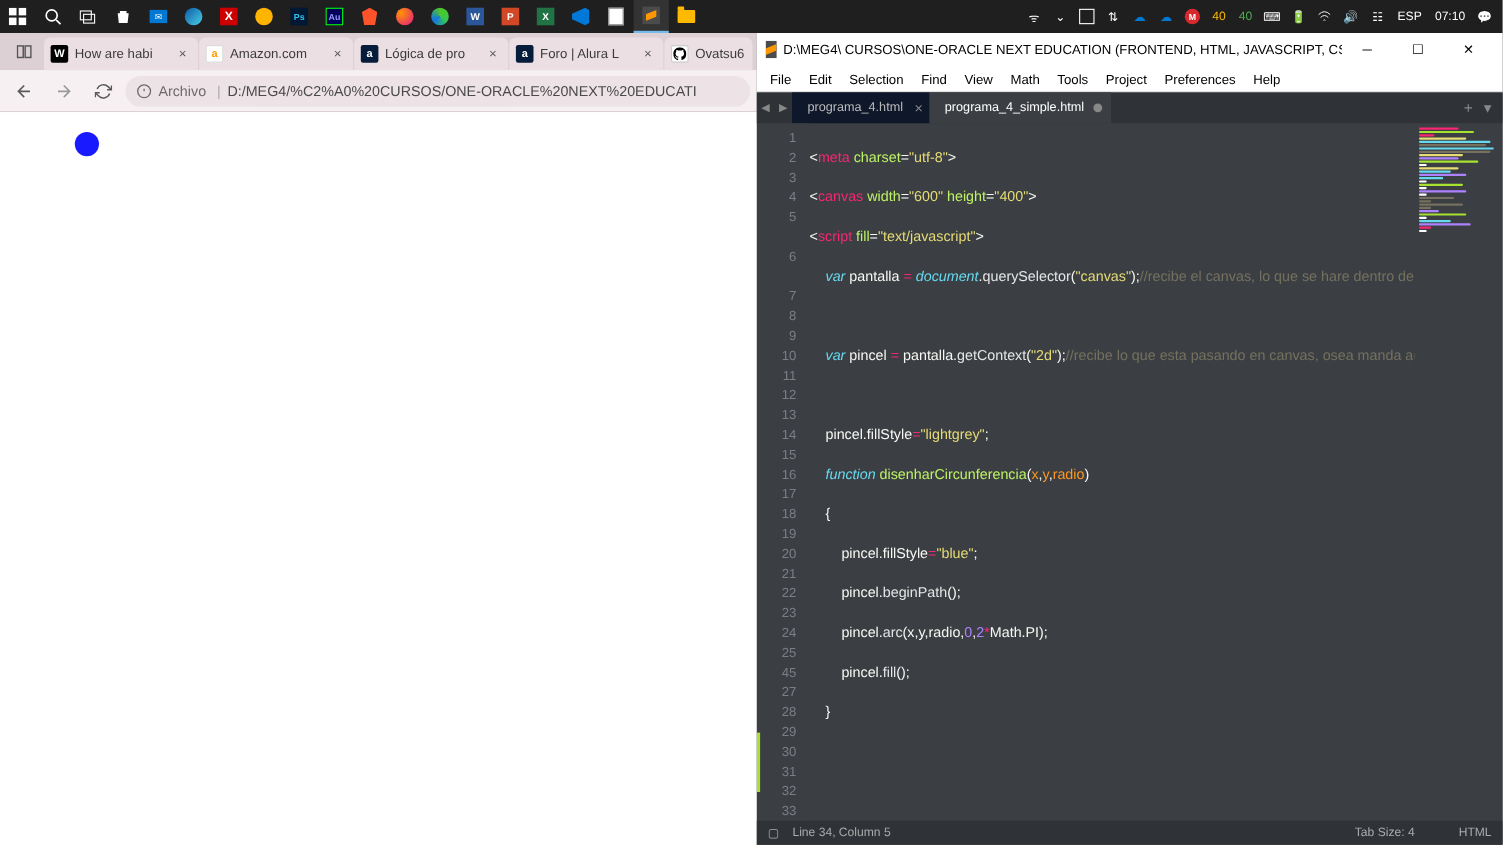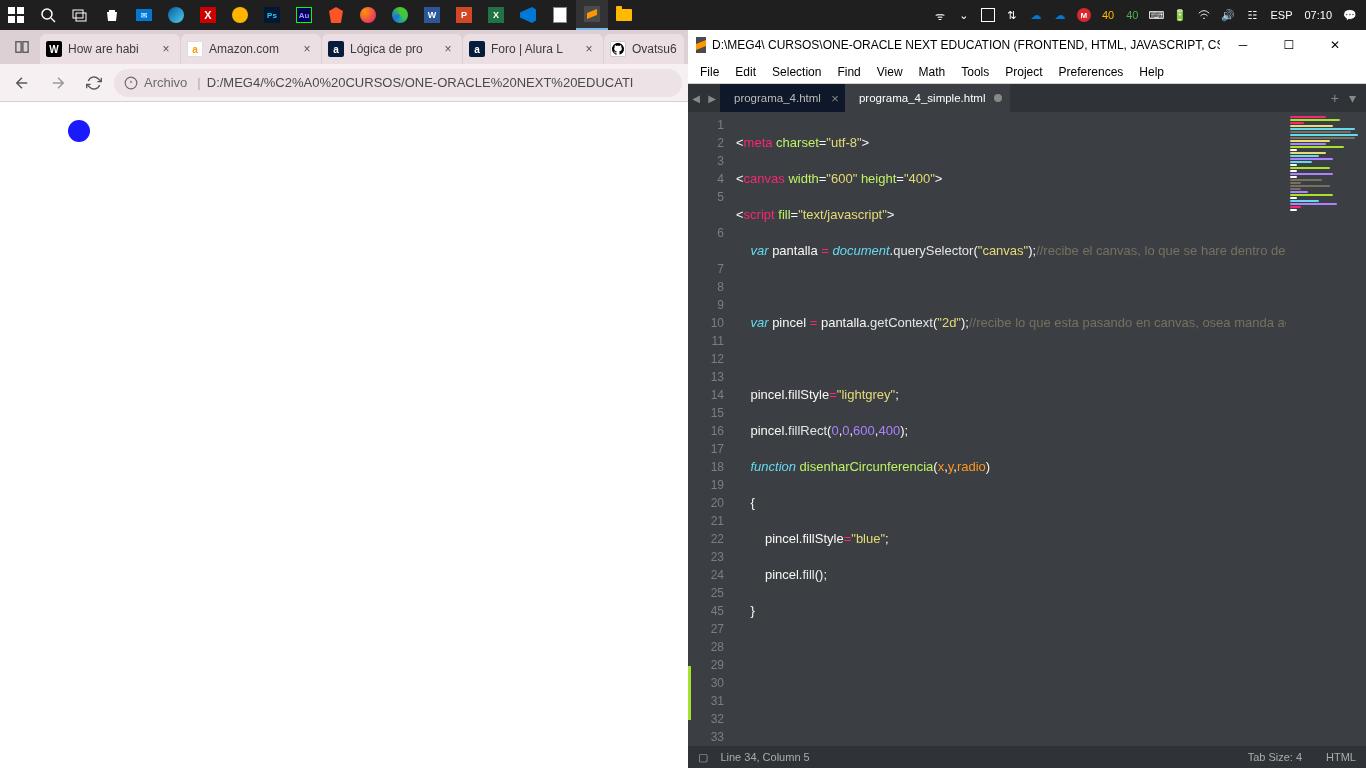--- a/index.html
+++ b/index.html
@@ -43,21 +43,21 @@
 .editor{flex:1;display:flex;overflow:hidden;position:relative;font-size:13px;line-height:18px}
 .gutter{width:48px;background:#3b3f44;text-align:right;padding:4px 12px 4px 0;color:#7b7f84;user-select:none;font-size:12px}
 .gutter div{height:18px}
 .code{flex:1;padding:4px 6px 4px 0;white-space:pre;color:#d3d6d9;overflow:hidden}
 .code .line{height:18px}
 .minimap{width:80px;background:#3b3f44;position:relative;cursor:pointer;overflow:hidden}
 .minimap-lines{position:absolute;top:4px;left:4px;right:4px}
 .mm-line{height:2px;margin-bottom:1px;border-radius:1px}
 .status{height:22px;background:#2f3338;display:flex;align-items:center;font-size:11px;font-family:'Segoe UI';color:#aaa;padding:0 10px;justify-content:space-between}
 .status .sl{display:flex;gap:12px;align-items:center}
-.status .sr{display:flex;gap:24px;align-items:center}
+.status .sr{display:flex;gap:40px;align-items:center}
 .active-line-marker{position:absolute;left:0;bottom:26px;width:3px;height:54px;background:#a6e22e}
 .k-red{color:#f92672}
 .k-orange{color:#fd971f}
 .k-yellow{color:#e6db74}
 .k-green{color:#bef264}
 .k-blue{color:#66d9ef;font-style:italic}
 .k-purple{color:#ae81ff}
 .k-white{color:#f8f8f2}
 .k-func{color:#e5e5e5}
 .k-comment{color:#75715e}
@@ -330,24 +330,25 @@
     </div>
     <div class="code">
 <div class="line"><span class="k-white">&lt;</span><span class="k-red">meta</span><span class="k-green"> charset</span><span class="k-white">=</span><span class="k-yellow">"utf-8"</span><span class="k-white">&gt;</span></div>
 <div class="line"><span class="k-white">&lt;</span><span class="k-red">canvas</span><span class="k-green"> width</span><span class="k-white">=</span><span class="k-yellow">"600"</span><span class="k-green"> height</span><span class="k-white">=</span><span class="k-yellow">"400"</span><span class="k-white">&gt;</span></div>
 <div class="line"><span class="k-white">&lt;</span><span class="k-red">script</span><span class="k-green"> fill</span><span class="k-white">=</span><span class="k-yellow">"text/javascript"</span><span class="k-white">&gt;</span></div>
 <div class="line">    <span class="k-blue">var</span><span class="k-white"> pantalla </span><span class="k-red">=</span><span class="k-blue k-ital"> document</span><span class="k-white">.</span><span class="k-func">querySelector</span><span class="k-white">(</span><span class="k-yellow">"canvas"</span><span class="k-white">);</span><span class="k-comment">//recibe el canvas, lo que se hare dentro de el</span></div>
 <div class="line"></div>
 <div class="line">    <span class="k-blue">var</span><span class="k-white"> pincel </span><span class="k-red">=</span><span class="k-white"> pantalla.</span><span class="k-func">getContext</span><span class="k-white">(</span><span class="k-yellow">"2d"</span><span class="k-white">);</span><span class="k-comment">//recibe lo que esta pasando en canvas, osea manda accion para dibujar</span></div>
 <div class="line"></div>
 <div class="line">    <span class="k-white">pincel.fillStyle</span><span class="k-red">=</span><span class="k-yellow">"lightgrey"</span><span class="k-white">;</span></div>
-<div class="line">    <span class="k-white">pincel.</span><span class="k-func">fillRect</span><span class="k-white">(</span><span class="k-purple">0</span><span class="k-white">,</span><span class="k-purple">0</span><span class="k-white">,</span><span class="k-purple">600</span><span class="k-white">,</span><span class="k-purple">400</span><span class="k-white">);</span></div>
 <div class="line">    <span class="k-blue k-ital">function</span><span class="k-green"> disenharCircunferencia</span><span class="k-white">(</span><span class="k-orange k-ital">x</span><span class="k-white">,</span><span class="k-orange k-ital">y</span><span class="k-white">,</span><span class="k-orange k-ital">radio</span><span class="k-white">)</span></div>
 <div class="line">    <span class="k-white">{</span></div>
 <div class="line">        <span class="k-white">pincel.fillStyle</span><span class="k-red">=</span><span class="k-yellow">"blue"</span><span class="k-white">;</span></div>
+<div class="line">        <span class="k-white">pincel.</span><span class="k-func">beginPath</span><span class="k-white">();</span></div>
+<div class="line">        <span class="k-white">pincel.</span><span class="k-func">arc</span><span class="k-white">(x,y,radio,</span><span class="k-purple">0</span><span class="k-white">,</span><span class="k-purple">2</span><span class="k-red">*</span><span class="k-white">Math.PI);</span></div>
 <div class="line">        <span class="k-white">pincel.</span><span class="k-func">fill</span><span class="k-white">();</span></div>
 <div class="line">    <span class="k-white">}</span></div>
 
 
 
 
 
 
 
 

